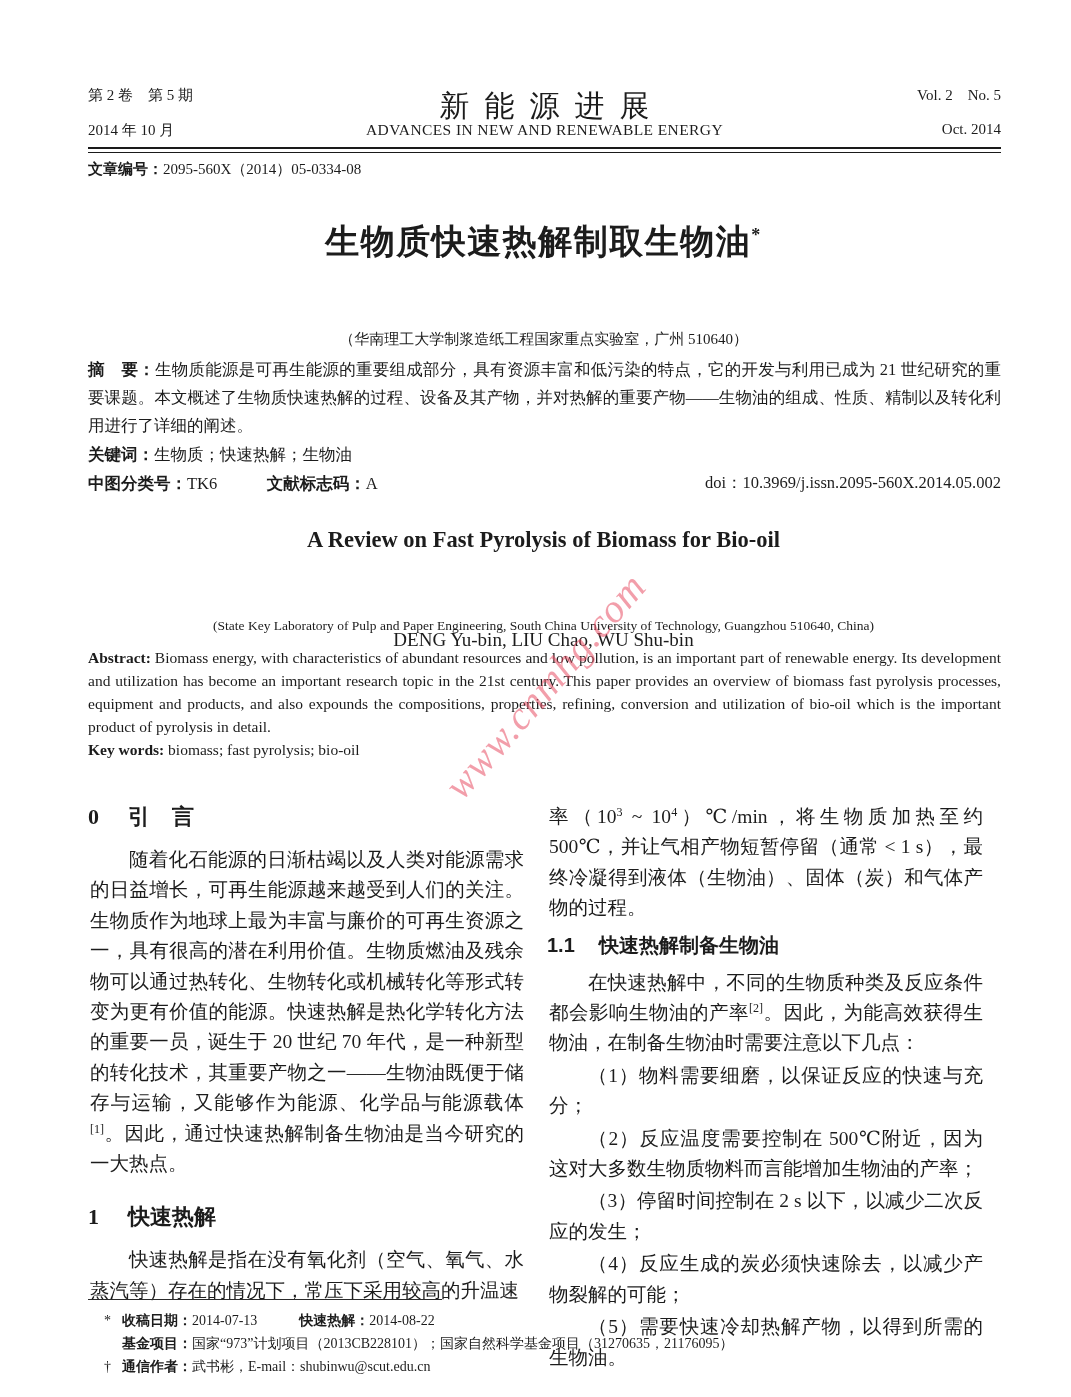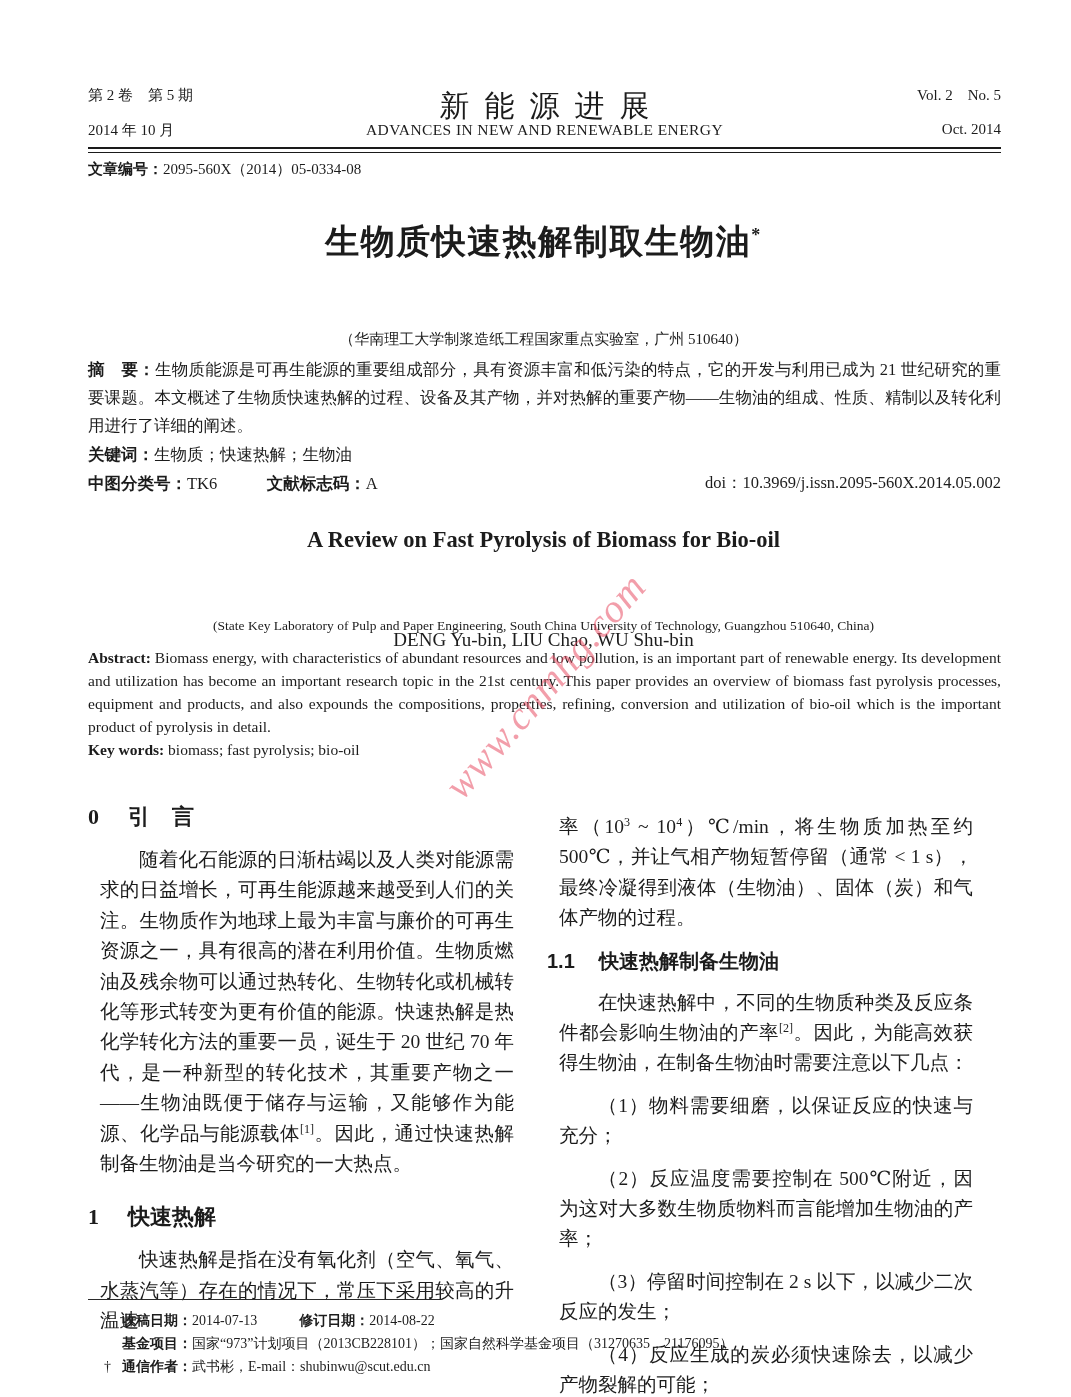--- a/index.html
+++ b/index.html
@@ -26,21 +26,21 @@
   .clc-row{display:flex;justify-content:space-between;}
   .en-title{position:absolute;left:0;right:0;top:527px;text-align:center;font-size:22.5px;font-weight:700;}
   .en-authors{position:absolute;left:0;right:0;top:589px;text-align:center;font-size:19px;margin-top:40px;}
   .en-affil{position:absolute;left:0;right:0;top:618px;text-align:center;font-size:13.5px;}
   .en-abstract{position:absolute;left:88px;right:86px;top:646px;font-size:15.5px;line-height:23px;}
   .en-abstract p{margin:0;text-align:justify;}
   .en-abstract b{font-family:"Liberation Serif","DejaVu Serif",serif;font-weight:700;}
   .col{position:absolute;top:800px;width:438px;font-size:19.5px;line-height:30.4px;}
   .col-left{left:88px;}
   .col-right{left:547px;}
-  .col p{margin:12px;text-align:justify;}
+  .col p{margin:2px;text-align:justify;}
   .indent{text-indent:2em;}
   .sec-h{font-size:22px;line-height:30px;margin:2px 0 13px 0;}
   .sec-h .sec-num{display:inline-block;min-width:40px;}
   .sub-h{font-family:"Liberation Sans","DejaVu Sans",sans-serif;font-weight:700;
          font-size:20px;line-height:30px;margin:6px 0 8px 0;}
   .sub-h .sub-num{display:inline-block;min-width:52px;}
   .sec-h2-space{margin-top:23px;}
   sup{font-size:0.62em;line-height:0;}
   .watermark{position:absolute;left:385px;top:660px;width:330px;height:60px;
              transform:rotate(-49deg);text-align:center;
@@ -108,18 +108,18 @@
     <p class="indent">（2）反应温度需要控制在 500℃附近，因为这对大多数生物质物料而言能增加生物油的产率；</p>
     <p class="indent">（3）停留时间控制在 2 s 以下，以减少二次反应的发生；</p>
     <p class="indent">（4）反应生成的炭必须快速除去，以减少产物裂解的可能；</p>
     <p class="indent">（5）需要快速冷却热解产物，以得到所需的生物油。</p>
   </div>
 
   <div class="watermark" style="color: rgba(231, 79, 100, 0.55);">www.cnmhg.com</div>
 
   <div class="fn-rule"></div>
   <div class="fn">
-    <p class="fn-line"><span class="fn-marker">*</span><span><b>收稿日期：</b>2014-07-13　　　<b>修订日期：</b>2014-08-22</span></p>
+    <p class="fn-line"><span class="fn-marker">*</span><span><b>收稿日期：</b>2014-07-13　　　<b>快速热解：</b>2014-08-22</span></p>
     <p class="fn-line"><span class="fn-marker"></span><span><b>基金项目：</b>国家“973”计划项目（2013CB228101）；国家自然科学基金项目（31270635，21176095）</span></p>
     <p class="fn-line"><span class="fn-marker">†</span><span><b>通信作者：</b>武书彬，E-mail：shubinwu@scut.edu.cn</span></p>
   </div>
 
 </div>
 
 </body></html>

